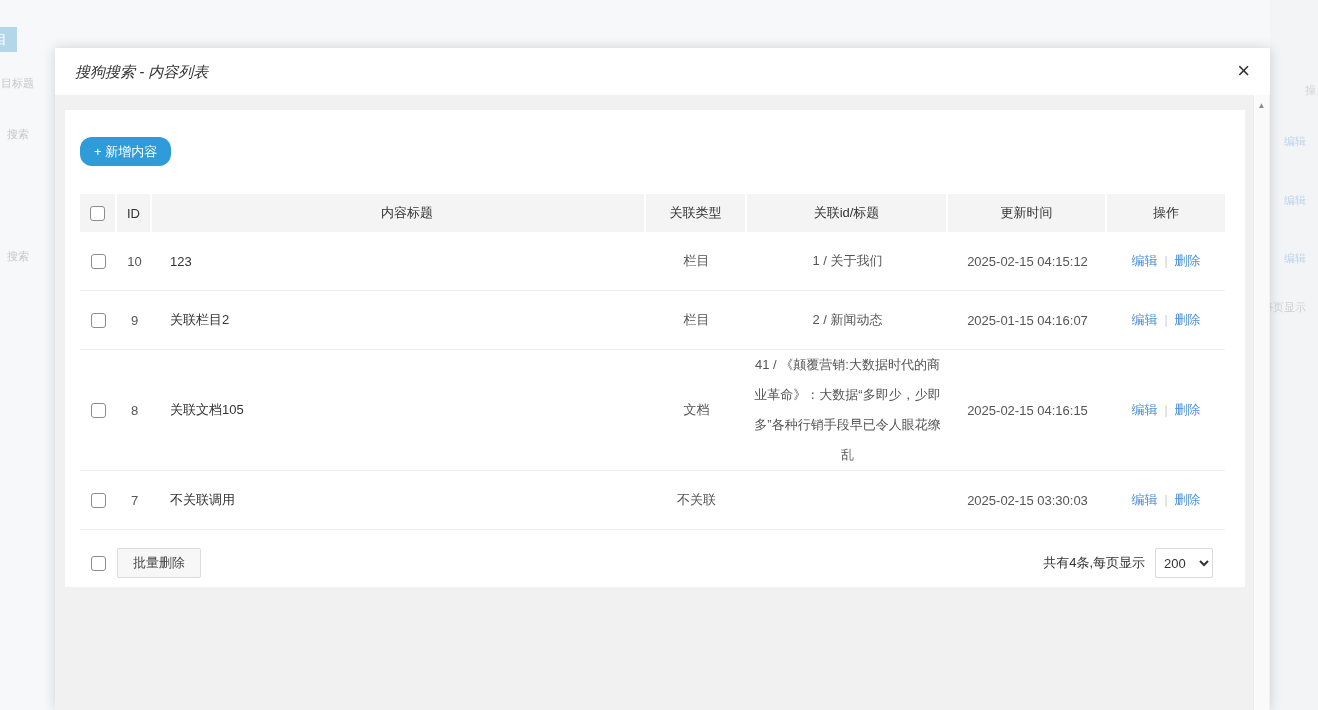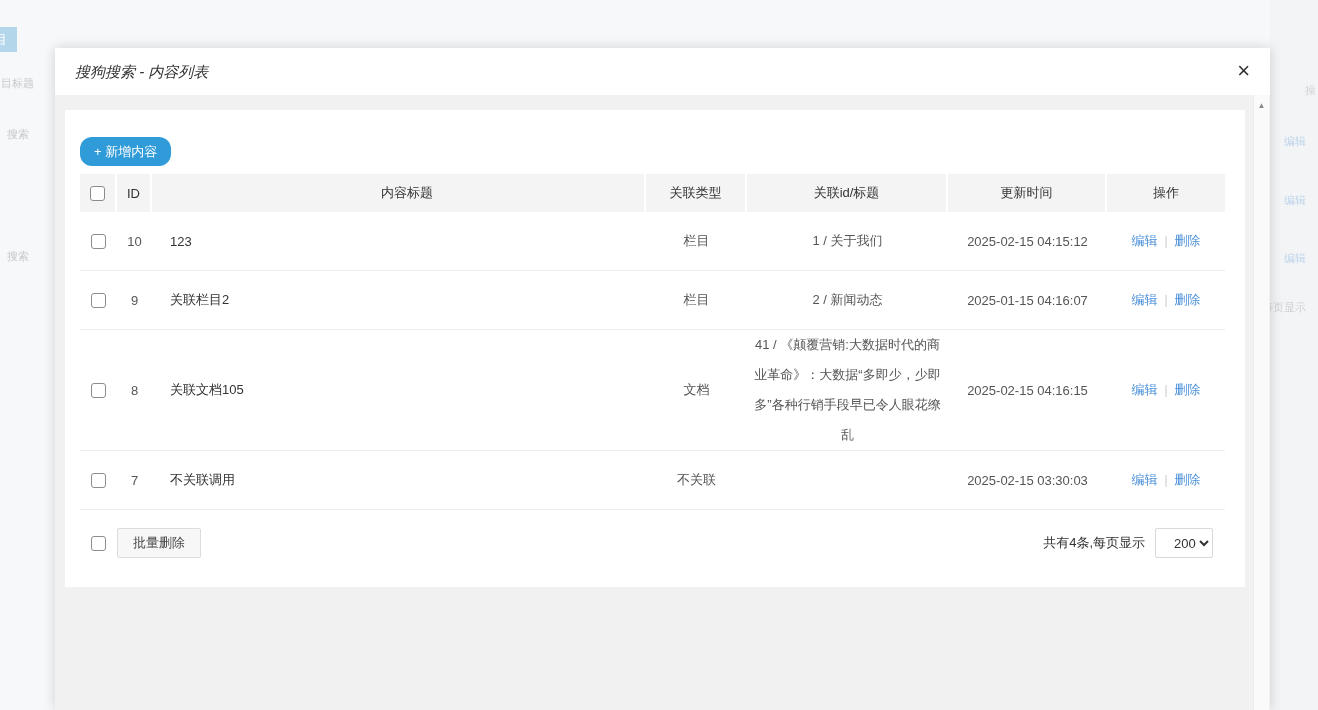--- a/index.html
+++ b/index.html
@@ -57,21 +57,21 @@
     background:#ffffff;
   }
   .add-btn {
     position:absolute; left:15px; top:27px;
     height:29px; padding:0 14px;
     background:#2f9bd8; color:#ffffff; border:none; border-radius:12px;
     font-size:13px; font-family:inherit; cursor:pointer;
   }
 
   
-  .tbl { position:absolute; left:15px; top:64px; width:1145px; font-size:13px; color:#555555; }
+  .tbl { position:absolute; left:15px; top:84px; width:1145px; font-size:13px; color:#555555; }
   .trow, .thead, .tfoot { display:flex; align-items:center; width:100%; }
   .thead { background:#f4f4f5; height:38px; color:#333333; }
   .thead .cell { border-right:2px solid #ffffff; height:100%; display:flex; align-items:center; justify-content:center; }
   .thead .cell:last-child { border-right:none; }
   .cell { flex:none; display:flex; align-items:center; justify-content:center; text-align:center; }
   .col-check { width:37px; }
   .col-id    { width:35px; }
   .col-title { width:494px; justify-content:flex-start; text-align:left; padding-left:18px; }
   .col-type  { width:101px; }
   .col-assoc { width:201px; line-height:30px; padding:0 2px; }
@@ -92,21 +92,21 @@
   .batch-btn {
     margin-left:0; height:30px; padding:0 15px;
     background:#f7f7f7; border:1px solid #dcdcdc; border-radius:2px;
     color:#444444; font-size:13px; font-family:inherit; cursor:pointer;
   }
   .tfoot .spacer { flex:1; }
   .page-summary { color:#333333; font-size:13px; }
   .page-size-select {
     margin:0 12px 0 10px; width:58px; height:30px;
     border:1px solid #d9d9d9; border-radius:2px; background:#ffffff;
-    color:#333333; font-size:13px; font-family:inherit; padding-left:14px;
+    color:#333333; font-size:13px; font-family:inherit; padding-left:4px;
   }
 </style>
 </head>
 <body>
 
 <div class="bg-right-strip"></div>
 
 <div class="bg-active-item">
   <span>目</span>
 </div>

